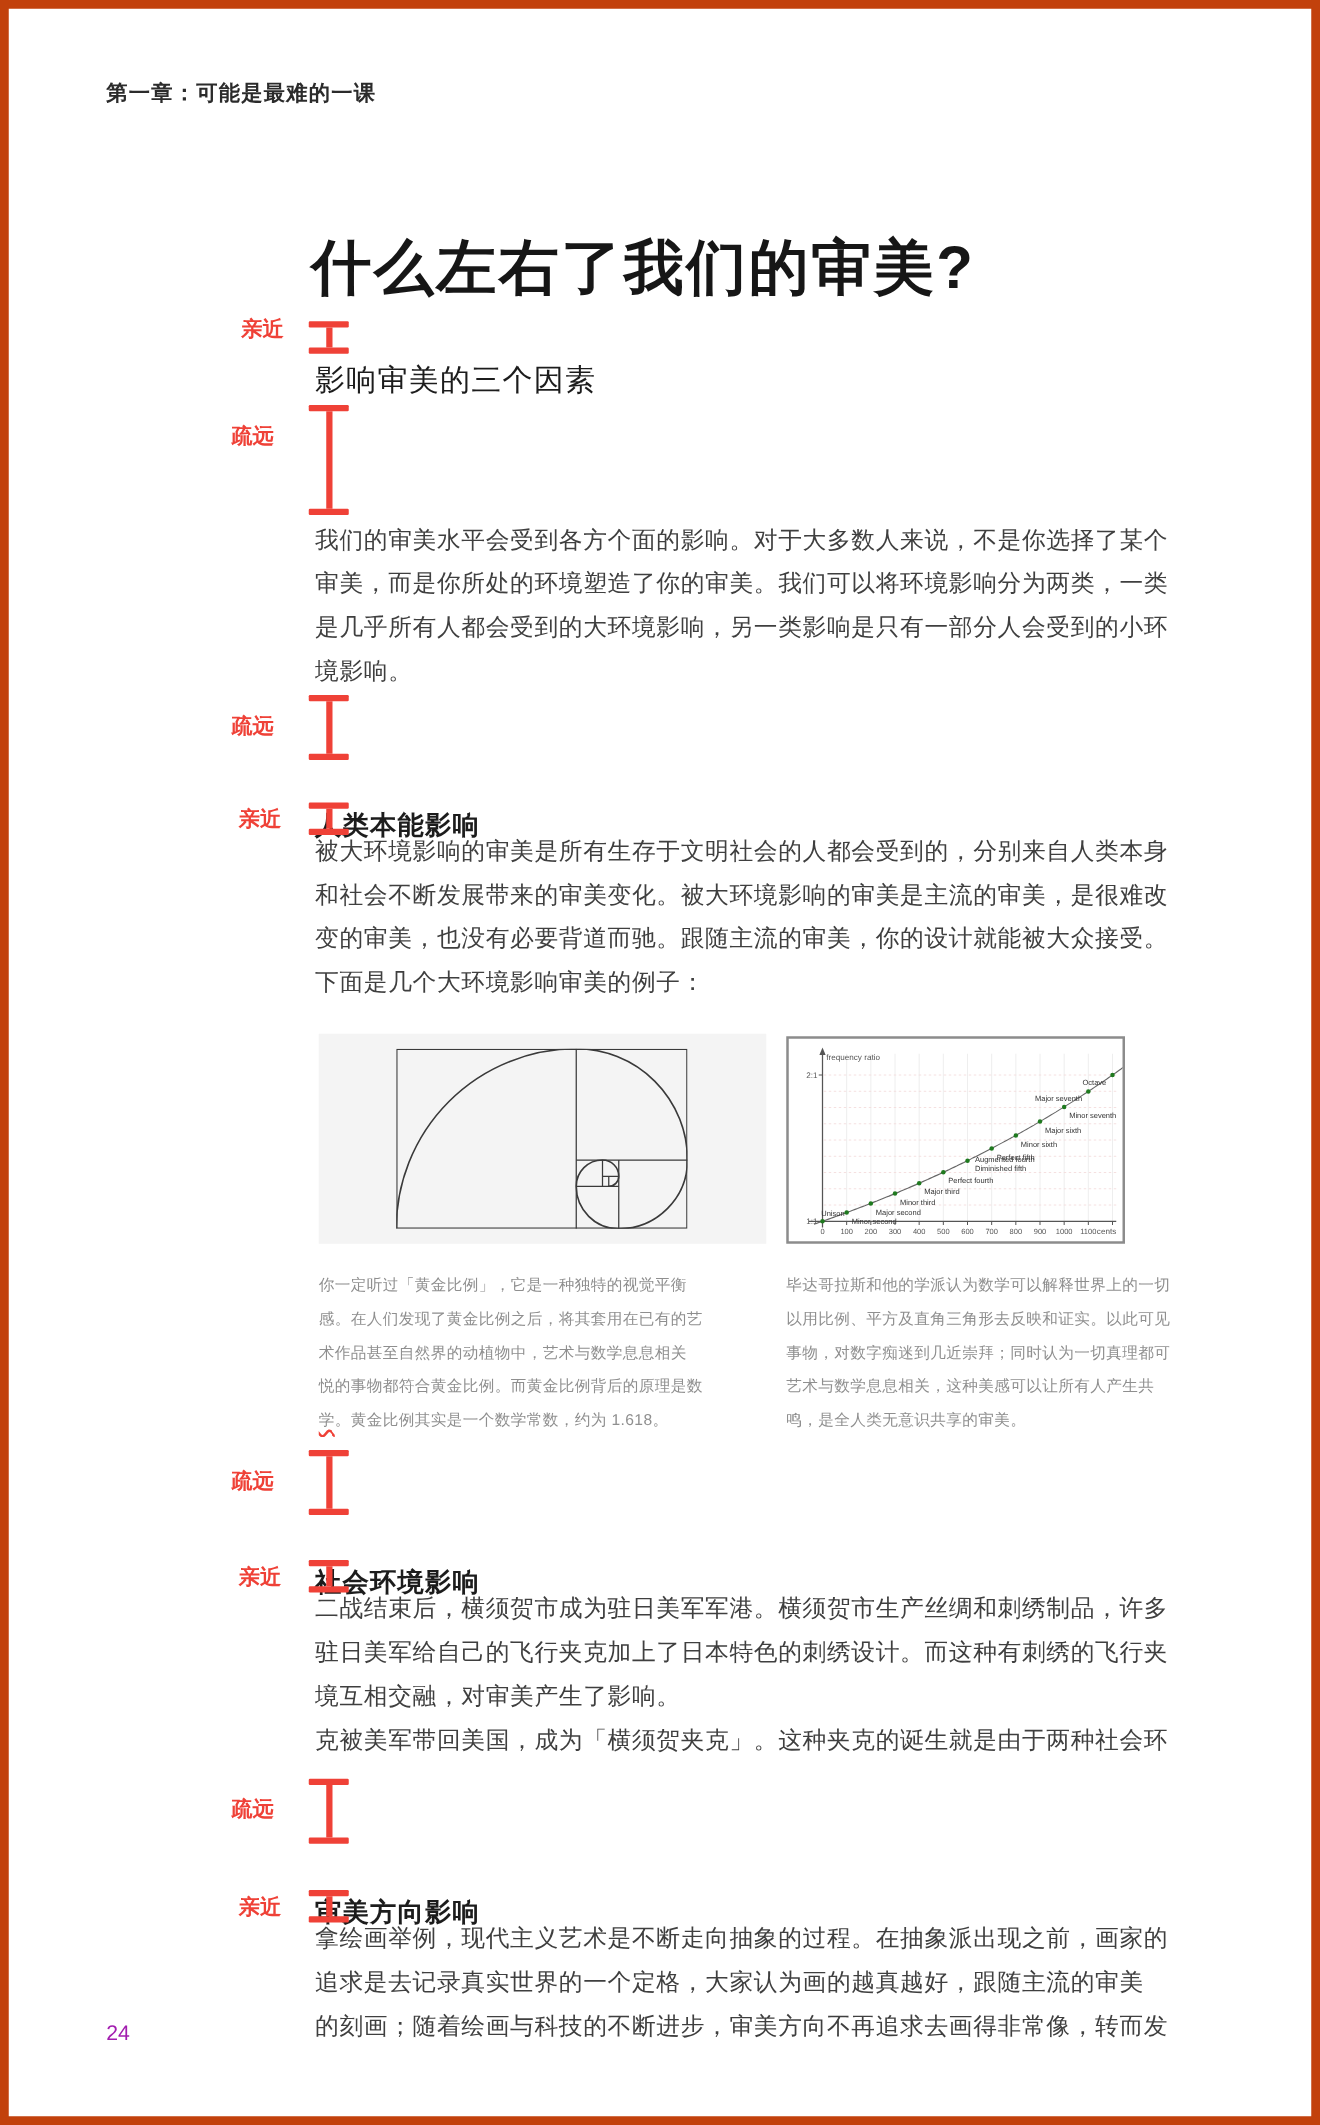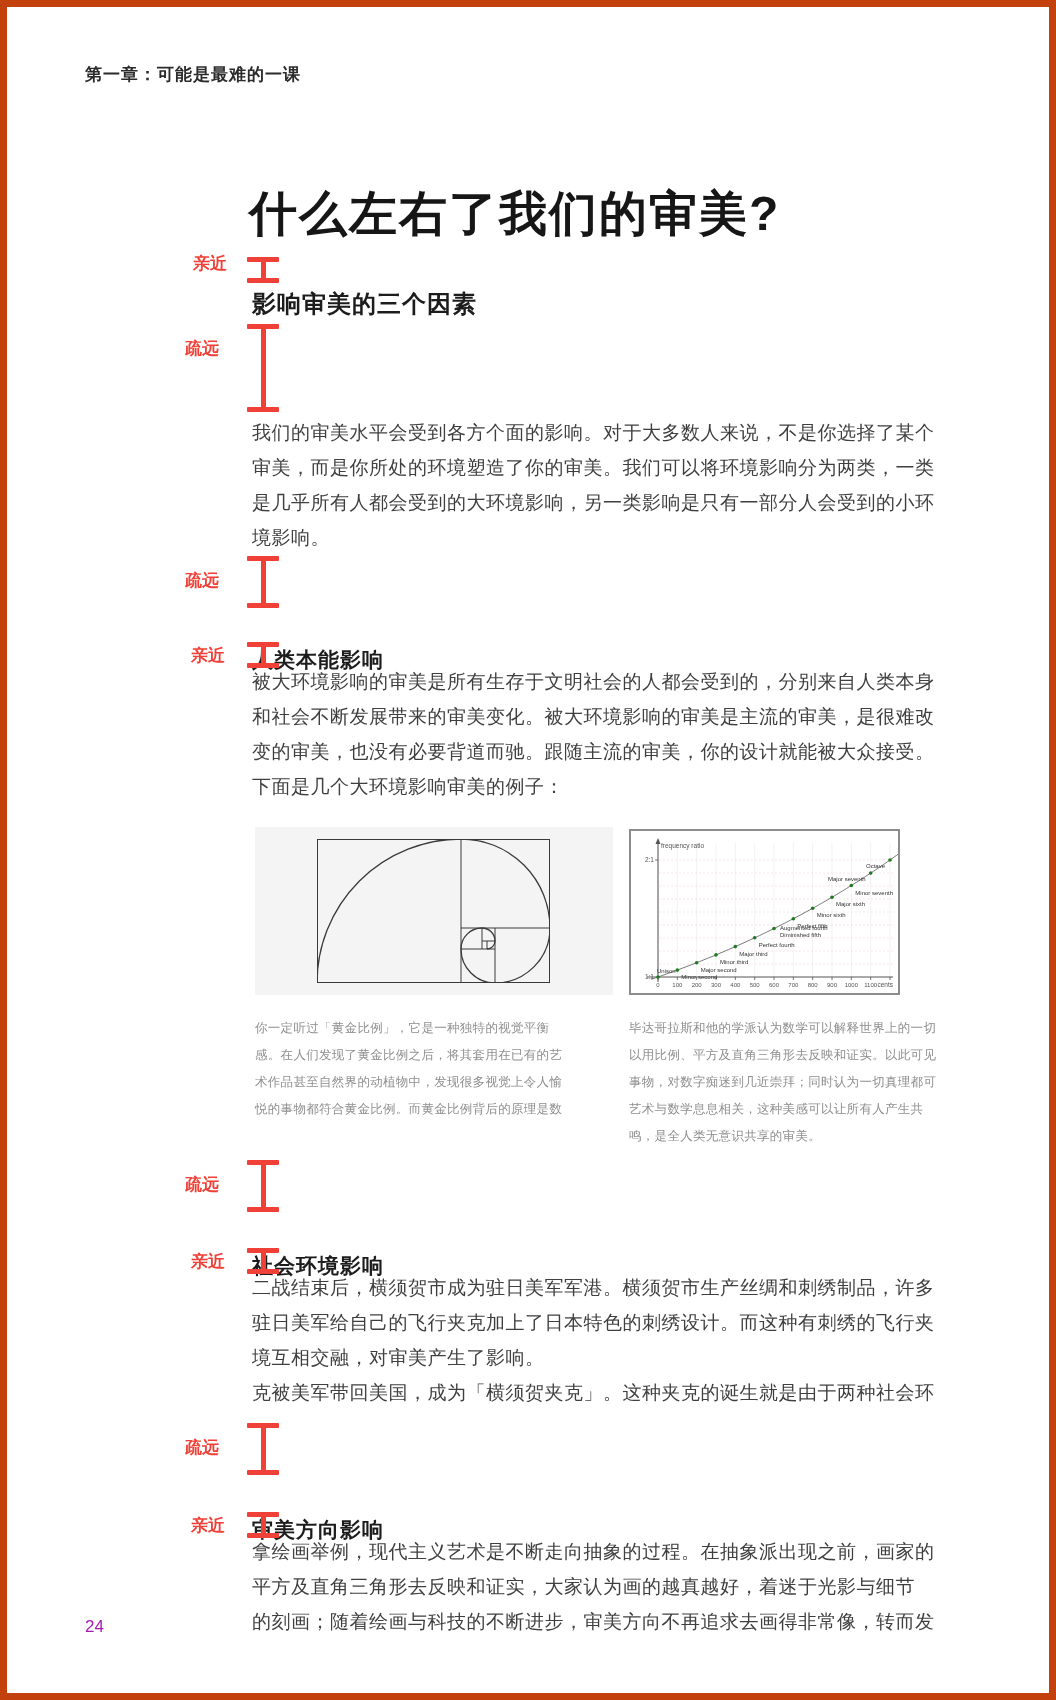--- a/index.html
+++ b/index.html
@@ -6,21 +6,21 @@
   html,body{margin:0;padding:0;background:#fff;}
   #page{
     position:relative; width:1056px; height:1700px;
     box-sizing:border-box; border:7px solid #c2410c; background:#fff;
     font-family:"Liberation Sans","DejaVu Sans",sans-serif;
     overflow:hidden;
   }
   .abs{position:absolute;}
   .header{left:78px; top:56px; font-size:17px; font-weight:bold; color:#2b2b2b; letter-spacing:1px;}
   .bigtitle{left:242px; top:175px; font-size:48px; font-weight:bold; color:#161616; letter-spacing:2px; white-space:nowrap;}
-  .subtitle{left:245px; top:281px; font-size:24px; font-weight:bold; color:#1c1c1c; letter-spacing:1px;}
+  .subtitle{left:245px; top:281px; font-size:24px; font-weight:normal; color:#1c1c1c; letter-spacing:1px;}
   .secheading{font-size:21px; font-weight:bold; color:#1c1c1c; letter-spacing:1px; left:245px;margin-top:35px;}
   .para{left:245px; width:668px; font-size:19px; color:#3f3f3f; letter-spacing:0.5px;}
   .para .ln{line-height:35px; white-space:nowrap;}
   .redlabel{font-size:17px; font-weight:bold; color:var(--red); white-space:nowrap;}
   .ibeam{width:32px;}
   .ibeam .bar{height:5px; background:var(--red); border-radius:1px;}
   .ibeam .stem{width:5px; background:var(--red); margin:0 auto;}
   .figpanel{left:248px; top:820px; width:358px; height:168px; background:#f4f4f4;}
   .chartbox{left:622px; top:822px; width:271px; height:166px; background:#fff; border:2px solid #8c8c8c; box-sizing:border-box;}
   .caption{font-size:12.5px; color:#8f8f8f; letter-spacing:0.3px;}
@@ -186,22 +186,23 @@
         <circle cx="239.66666666666666" cy="42.10400000000001" r="1.8" fill="#1f7a1f"></circle>
         <text x="234.66666666666666" y="50.10400000000001" text-anchor="end" font-size="6" fill="#333">Major seventh</text>
         <circle cx="259" cy="29" r="1.8" fill="#1f7a1f"></circle>
         <text x="254" y="37" text-anchor="end" font-size="6" fill="#333">Octave</text>
       </svg>
   </div>
 
   <div class="abs caption cap-left">
       <div class="ln">你一定听过「黄金比例」，它是一种独特的视觉平衡</div>
       <div class="ln">感。在人们发现了黄金比例之后，将其套用在已有的艺</div>
-      <div class="ln">术作品甚至自然界的动植物中，发现很多视觉上令人愉</div>
+      <div class="ln">术作品甚至自然界的动植物中，艺术与数学息息相关</div>
       <div class="ln">悦的事物都符合黄金比例。而黄金比例背后的原理是数</div>
+      <div class="ln"><span class="rwavy">学</span>。黄金比例其实是一个数学常数，约为 1.618。</div>
     </div>
   <div class="abs caption cap-right">
       <div class="ln">毕达哥拉斯和他的学派认为数学可以解释世界上的一切</div>
       <div class="ln">以用比例、平方及直角三角形去反映和证实。以此可见</div>
       <div class="ln">事物，对数字痴迷到几近崇拜；同时认为一切真理都可</div>
       <div class="ln">艺术与数学息息相关，这种美感可以让所有人产生共</div>
       <div class="ln">鸣，是全人类无意识共享的审美。</div>
     </div>
 
   <div class="abs ibeam" style="left:240px;top:1153px;">
@@ -238,19 +239,19 @@
 
   <div class="abs redlabel" style="left:184px;top:1507px;">亲近</div>
   <div class="abs ibeam" style="left:240px;top:1505px;">
     <div class="bar"></div>
       <div class="stem" style="height:16px;"></div>
       <div class="bar"></div>
   </div>
 
   <div class="abs para" style="top:1527px;">
       <div class="ln">拿绘画举例，现代主义艺术是不断走向抽象的过程。在抽象派出现之前，画家的</div>
-      <div class="ln">平方及直角三角形去反映和证实，大家认为画的越真越好，着迷于光影与细节</div>
+      <div class="ln">追求是去记录真实世界的一个定格，大家认为画的越真越好，跟随主流的审美</div>
       <div class="ln">的刻画；随着绘画与科技的不断进步，审美方向不再追求去画得非常像，转而发</div>
     </div>
 
   <div class="abs pagenum">24</div>
 
 </div>
 
 </body></html>

